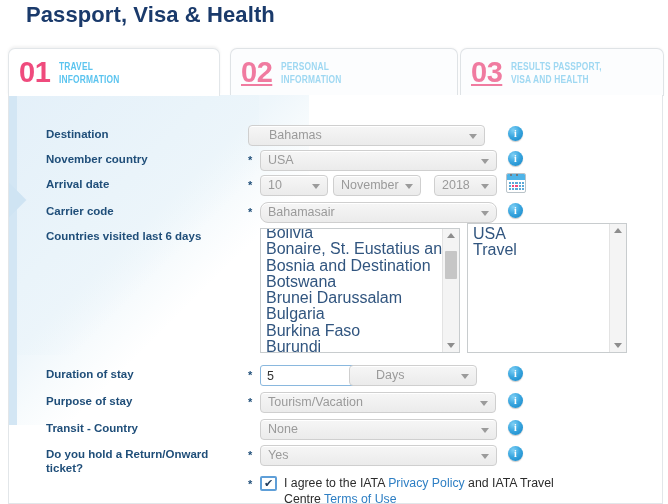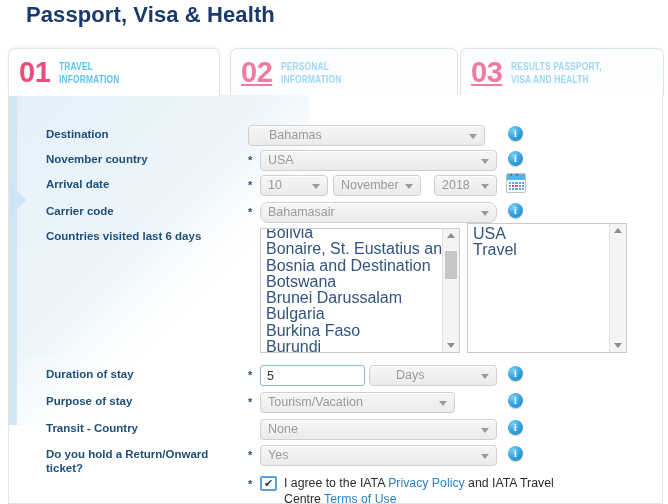--- a/index.html
+++ b/index.html
@@ -463,31 +463,31 @@
             <div class="up"></div>
             <div class="dn"></div>
           </div>
         </div>
       </div>
 
       <div class="row" style="top:272px;">
         <div class="lbl">Duration of stay</div>
         <div class="star">*</div>
         <input class="txtinput" style="left: 251px; width: 105px; top: -2px;" value="5">
-        <div class="sel" style="left:360px; width:128px; top:-2px;padding-left:26px;">
+        <div class="sel" style="left:340px; width:128px; top:-2px;padding-left:26px;">
           <span>Days</span>
           <span class="arrow"></span>
         </div>
         <div class="info-ico" style="left:499px; top:-1px;">i</div>
       </div>
 
       <div class="row" style="top:299px;">
         <div class="lbl">Purpose of stay</div>
         <div class="star">*</div>
-        <div class="sel" style="left:251px; width:195px; top:-2px;">
+        <div class="sel" style="left:251px; width:236px; top:-2px;">
           <span>Tourism/Vacation</span>
           <span class="arrow"></span>
         </div>
         <div class="info-ico" style="left:499px; top:-1px;">i</div>
       </div>
 
       <div class="row" style="top:326px;">
         <div class="lbl">Transit - Country</div>
         <div class="sel" style="left:251px; width:237px; top:-2px;">
           <span>None</span>

